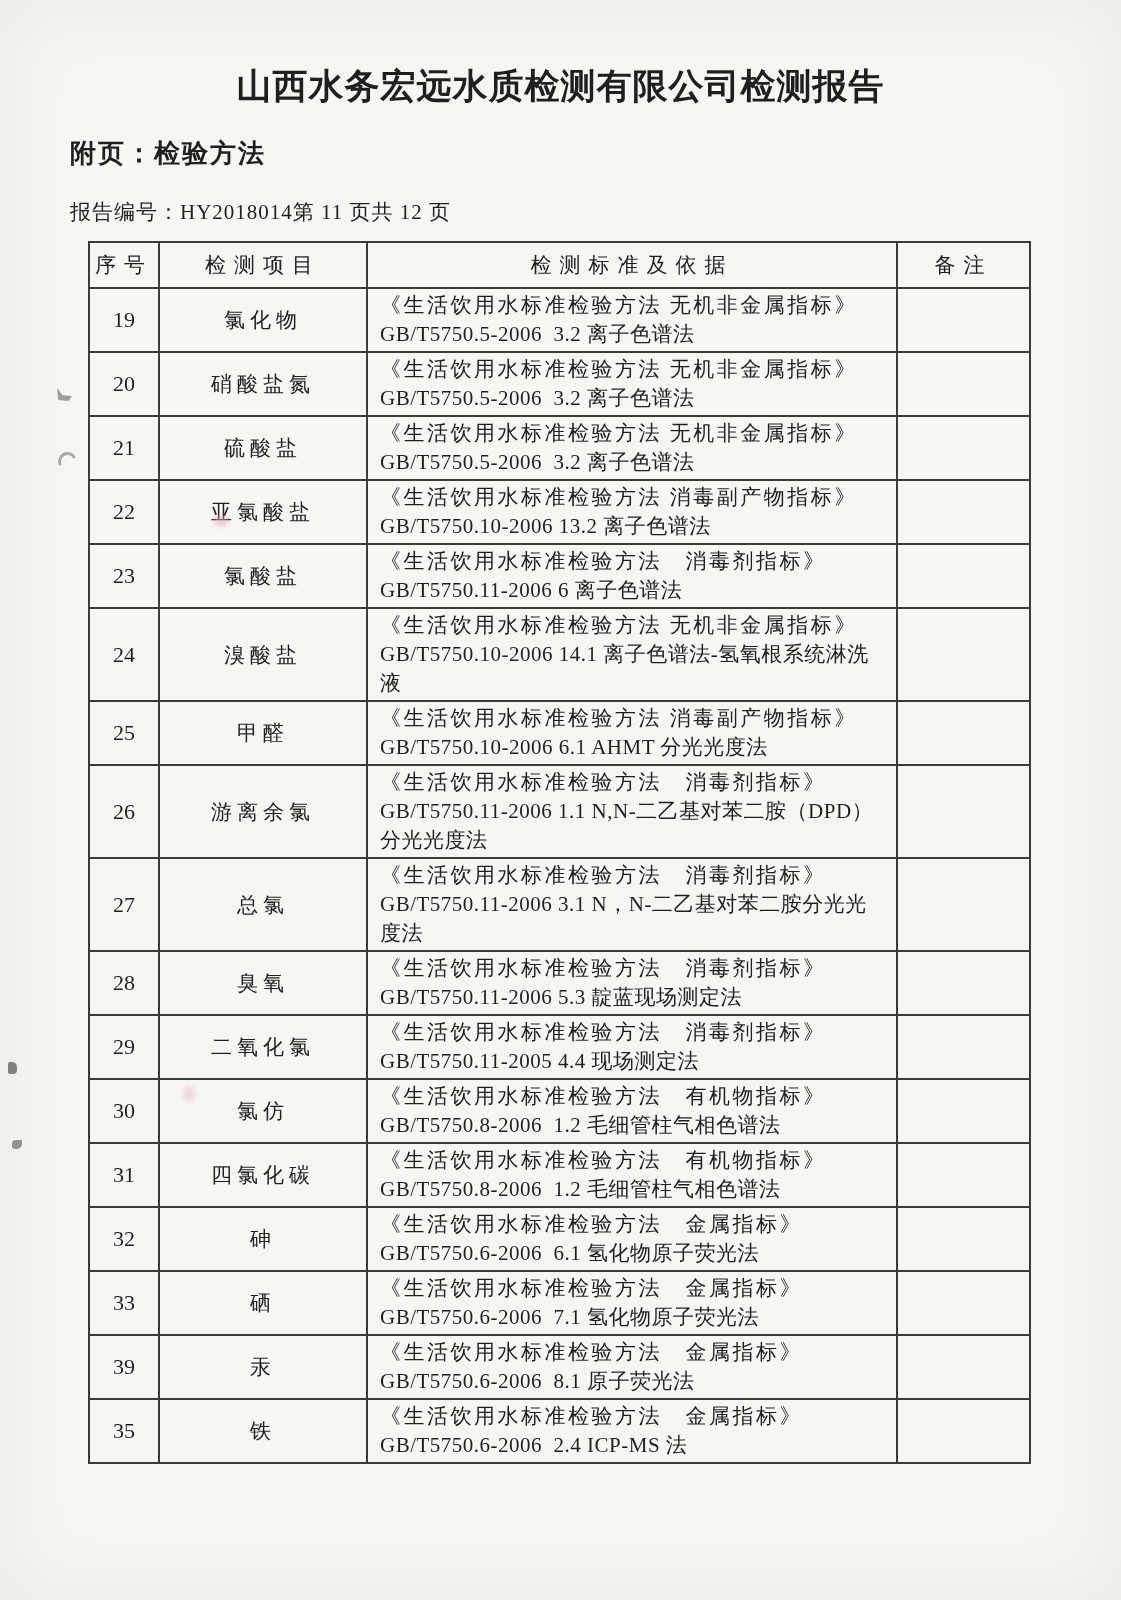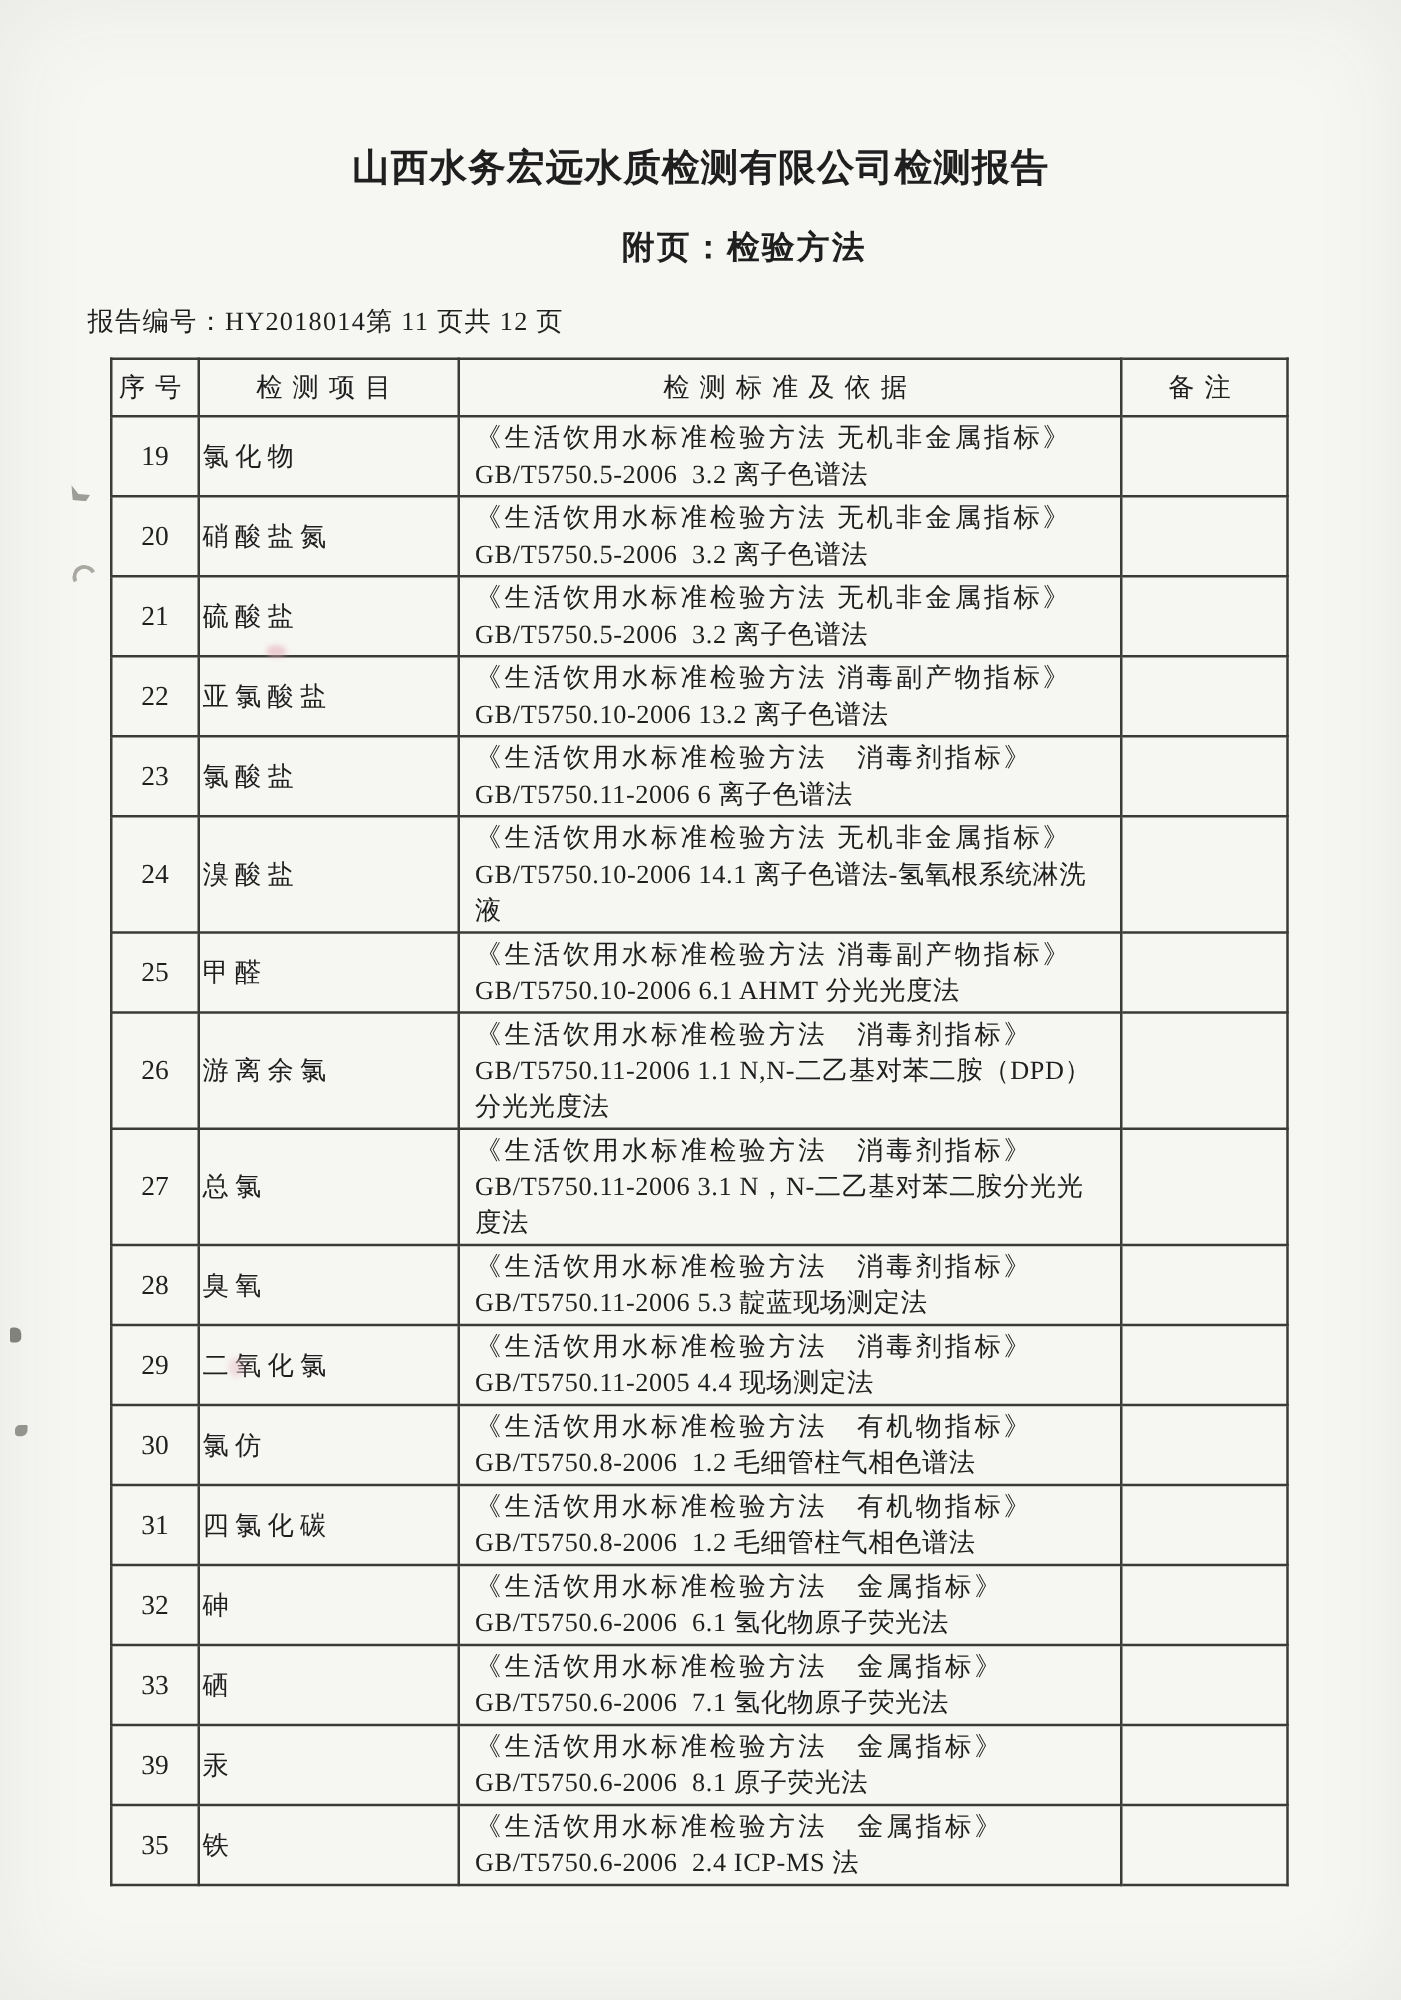--- a/index.html
+++ b/index.html
@@ -16,34 +16,33 @@
     color: #1f1f1f;
     overflow: hidden;
   }
   .page {
     position: relative;
     width: 100%;
     height: 100%;
   }
   .doc-title {
     margin: 0;
-    padding-top: 118px;
+    padding-top: 68px;
     text-align: center;
-    font-size: 30px;
+    font-size: 35px;
     font-weight: 700;
     letter-spacing: 1px;
     line-height: 1.1;
   }
   .doc-subtitle {
     margin: 33px 0 0 70px;
     font-size: 26px;
     font-weight: 700;
     letter-spacing: 2px;
     line-height: 1.1;
-    text-align: center;
   }
   .report-row {
     margin-top: 30px;
     padding: 0 73px 0 70px;
     display: flex;
     justify-content: flex-start;
     align-items: baseline;
     font-size: 21px;
     letter-spacing: 1px;
   }
@@ -70,21 +69,21 @@
     letter-spacing: 8px;
     text-align: center;
     padding: 0;
   }
   td.c-no {
     text-align: center;
     font-size: 22px;
     padding: 1px 2px;
   }
   td.c-item {
-    text-align: left;
+    text-align: center;
     font-size: 21px;
     letter-spacing: 5px;
     padding: 1px 2px;
   }
   td.c-std {
     padding: 2px 10px 2px 12px;
     font-size: 21px;
     line-height: 29px;
   }
   td.c-remark {

